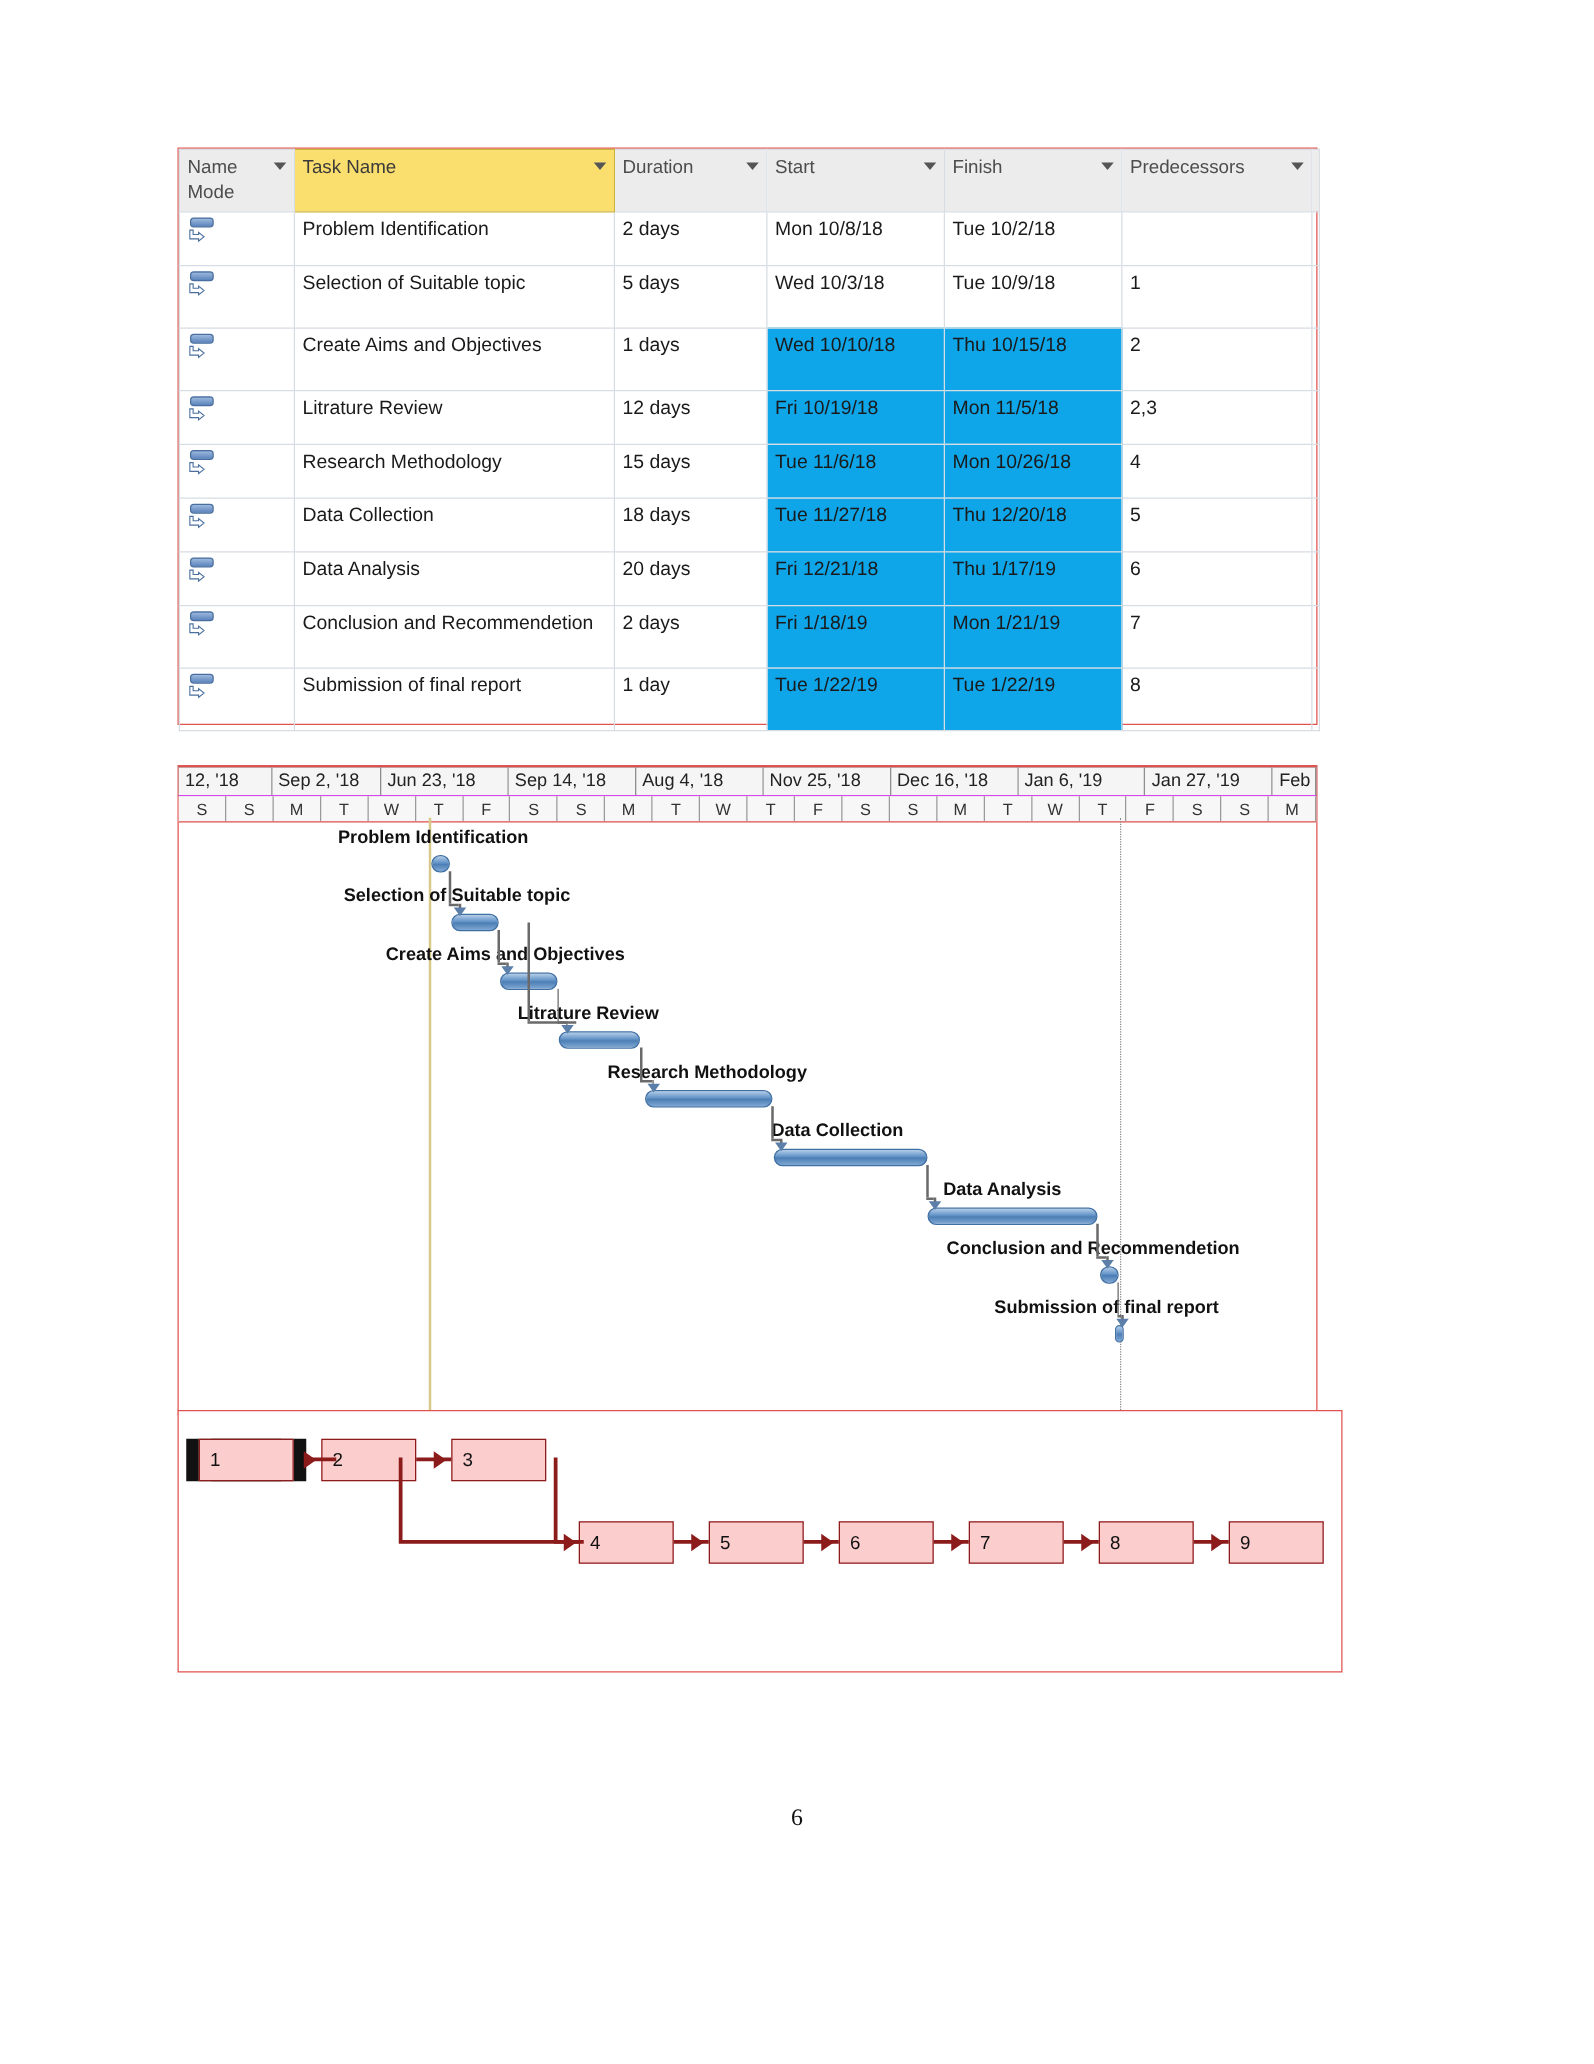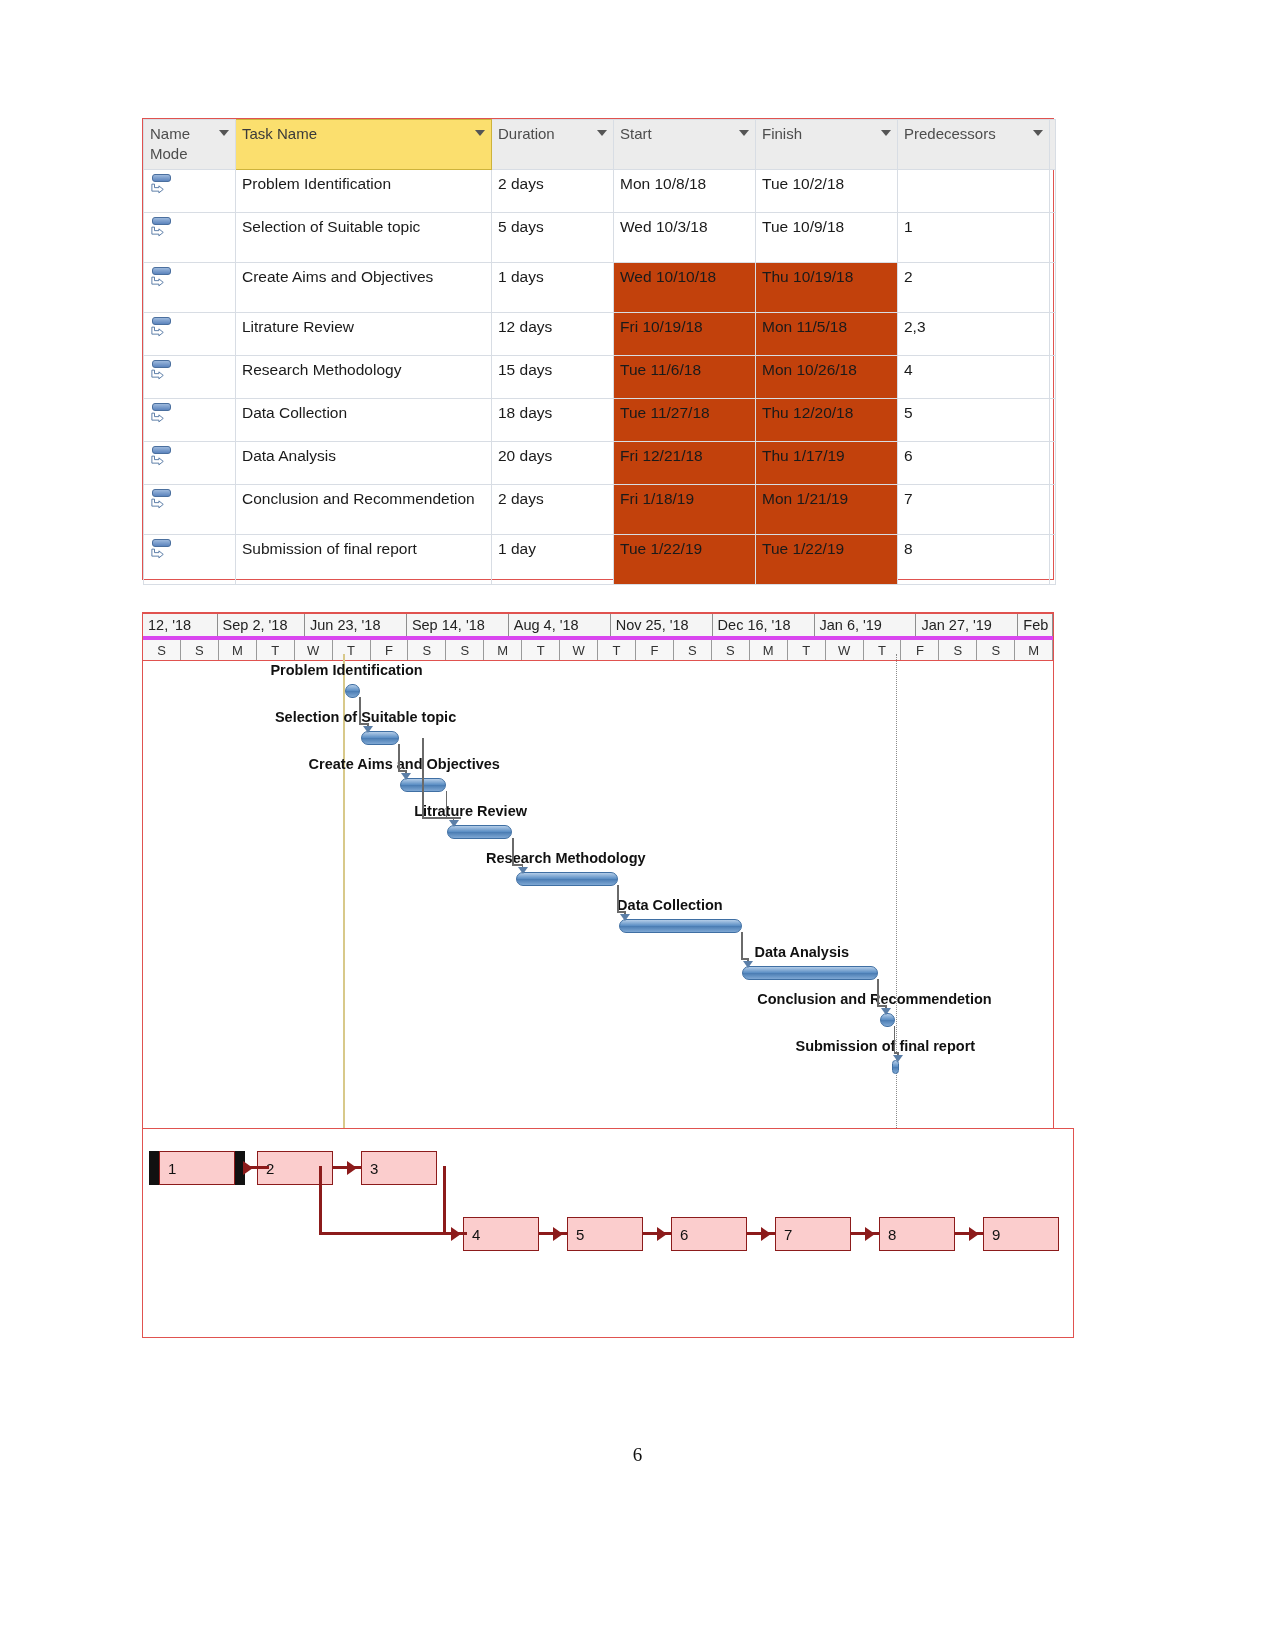--- a/index.html
+++ b/index.html
@@ -27,38 +27,38 @@
     border-top:6px solid #555;margin-top:6px;flex:0 0 auto;
   }
   .col-mode{width:92px;}
   .col-name{width:256px;}
   .col-dur{width:122px;}
   .col-start{width:142px;}
   .col-fin{width:142px;}
   .col-pred{width:152px;}
   .col-extra{width:6px;}
   td.name{padding-left:22px;}
-  td.shade{background:#c2410c;}
+  td.shade{background:#0ea5e9;}
   td.mode{padding-top:3px;}
   .rowh{height:43px;}
   .rowh2{height:50px;}
 
   
   .tmode{display:block;width:22px;height:24px;position:relative;}
   .tmode .bar{position:absolute;left:2px;top:0px;width:17px;height:6px;border-radius:3px;
       background:linear-gradient(#9db9dd,#5c84bd);border:1px solid #4a6f9e;}
   .tmode .arw{position:absolute;left:1px;top:9px;width:14px;height:11px;}
 
   
   #gantt-wrap{
     position:absolute;left:142px;top:612px;width:912px;height:520px;
     border:1.5px solid #e0524f;border-top:none;background:#fff;box-sizing:border-box;
   }
   #gantt-head{position:absolute;left:0;top:0;width:100%;}
-  .g-months{display:flex;height:22px;border-top:2px solid #e0524f;border-bottom:4px solid #d946ef;background:#404040;}
+  .g-months{display:flex;height:22px;border-top:2px solid #e0524f;border-bottom:1px solid #d946ef;background:#404040;}
   .g-month{
     border-right:1px solid #8e8e8e;font-size:14.5px;color:#222;
     padding:1px 5px;box-sizing:border-box;white-space:nowrap;overflow:hidden;
     display:flex;align-items:center;background:#f5f5f5;
   }
   .g-days{display:flex;height:20px;border-bottom:1.5px solid #e0524f;background:#f7f7f7;}
   .g-day{
     flex:1 1 0;border-right:1px solid #9a9a9a;font-size:13px;color:#333;
     display:flex;align-items:center;justify-content:center;box-sizing:border-box;
   }
@@ -193,21 +193,21 @@
             <span class="tmode">
               <span class="bar"></span>
               <svg class="arw" viewBox="0 0 16 12">
                 <path d="M1 1 L1 9 L9 9 L9 11 L14 7 L9 3 L9 5 L4 5 L4 1 Z" fill="#ffffff" stroke="#4a6f9e" stroke-width="1"></path>
               </svg>
             </span>
           </td>
           <td class="name">Create Aims and Objectives</td>
           <td>1 days</td>
           <td class="shade">Wed 10/10/18</td>
-          <td class="shade">Thu 10/19/18</td>
+          <td class="shade">Thu 10/15/18</td>
           <td>2</td>
           <td></td>
         </tr>
         <tr class="rowh">
           <td class="mode">
             <span class="tmode">
               <span class="bar"></span>
               <svg class="arw" viewBox="0 0 16 12">
                 <path d="M1 1 L1 9 L9 9 L9 11 L14 7 L9 3 L9 5 L4 5 L4 1 Z" fill="#ffffff" stroke="#4a6f9e" stroke-width="1"></path>
               </svg>

